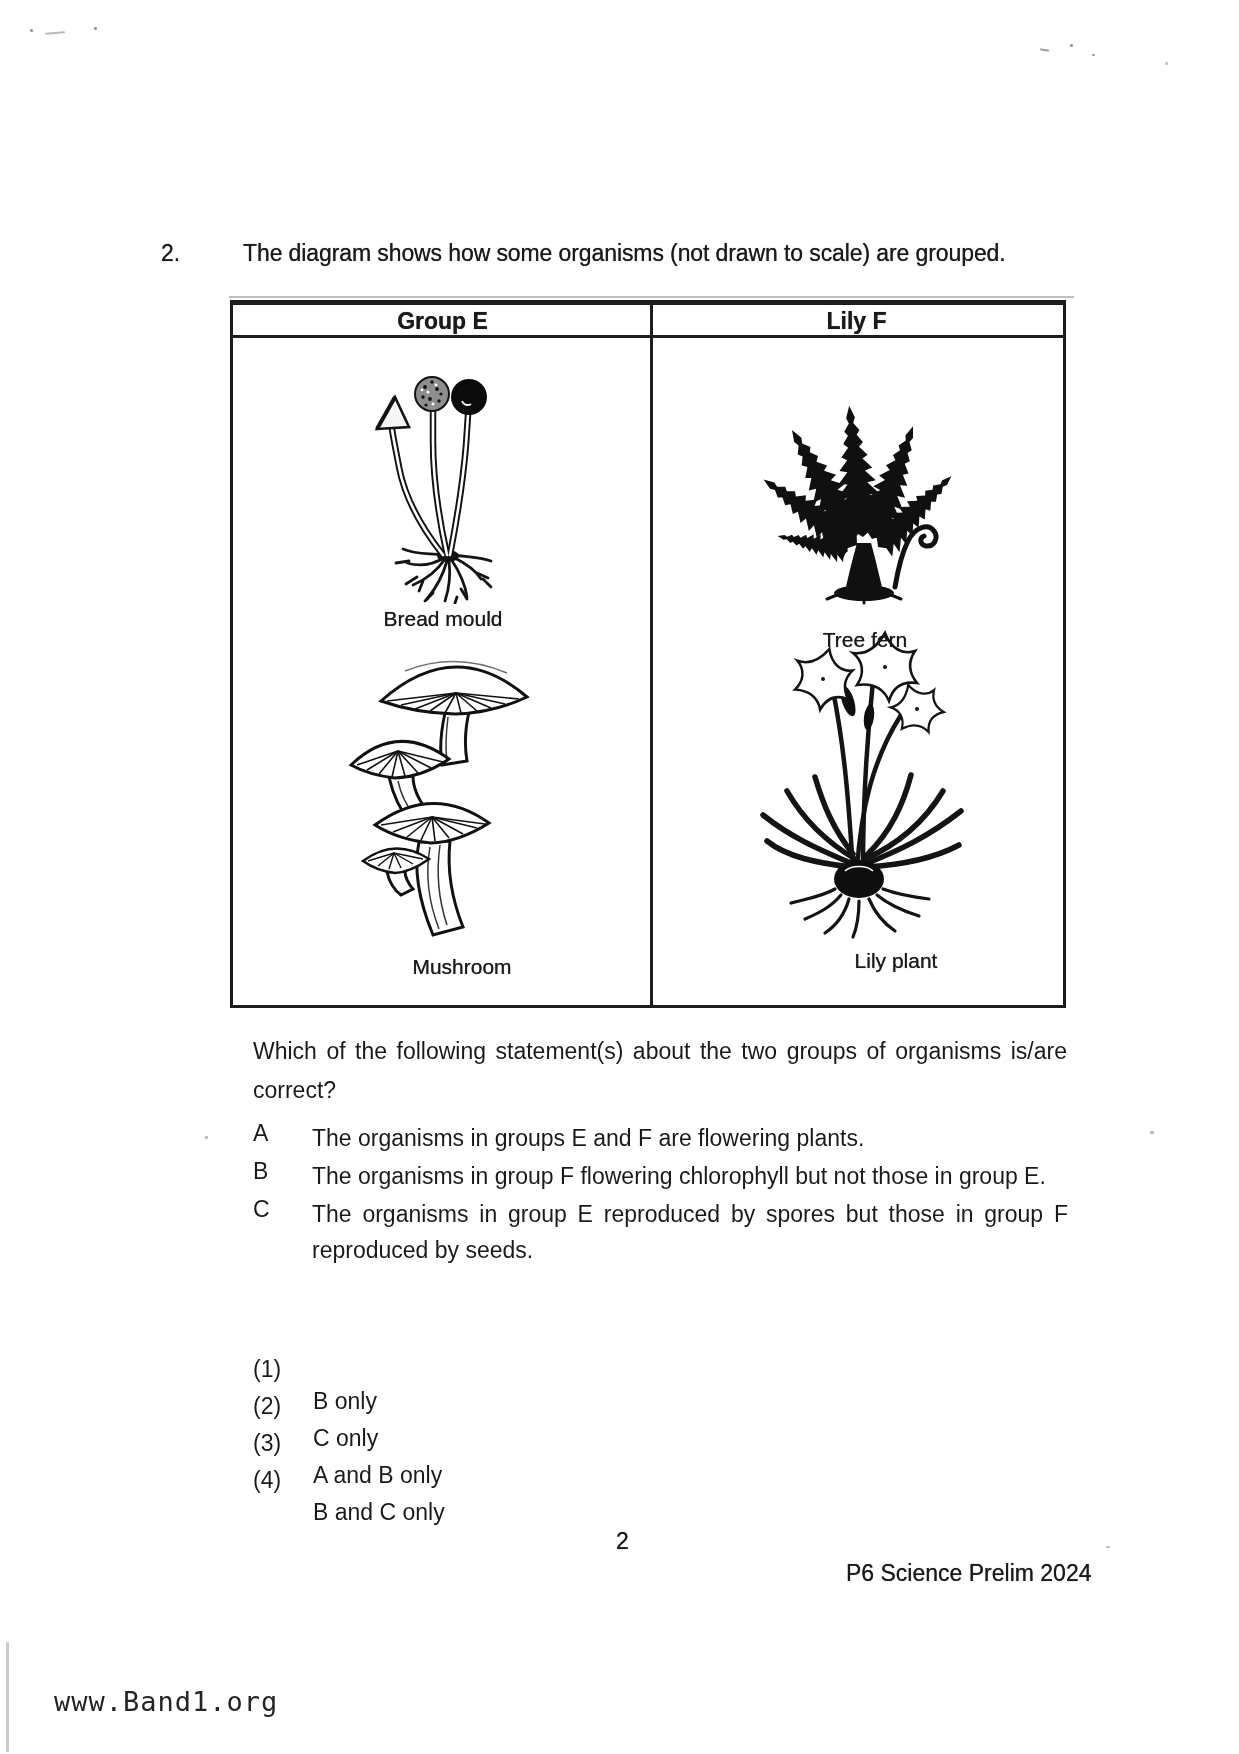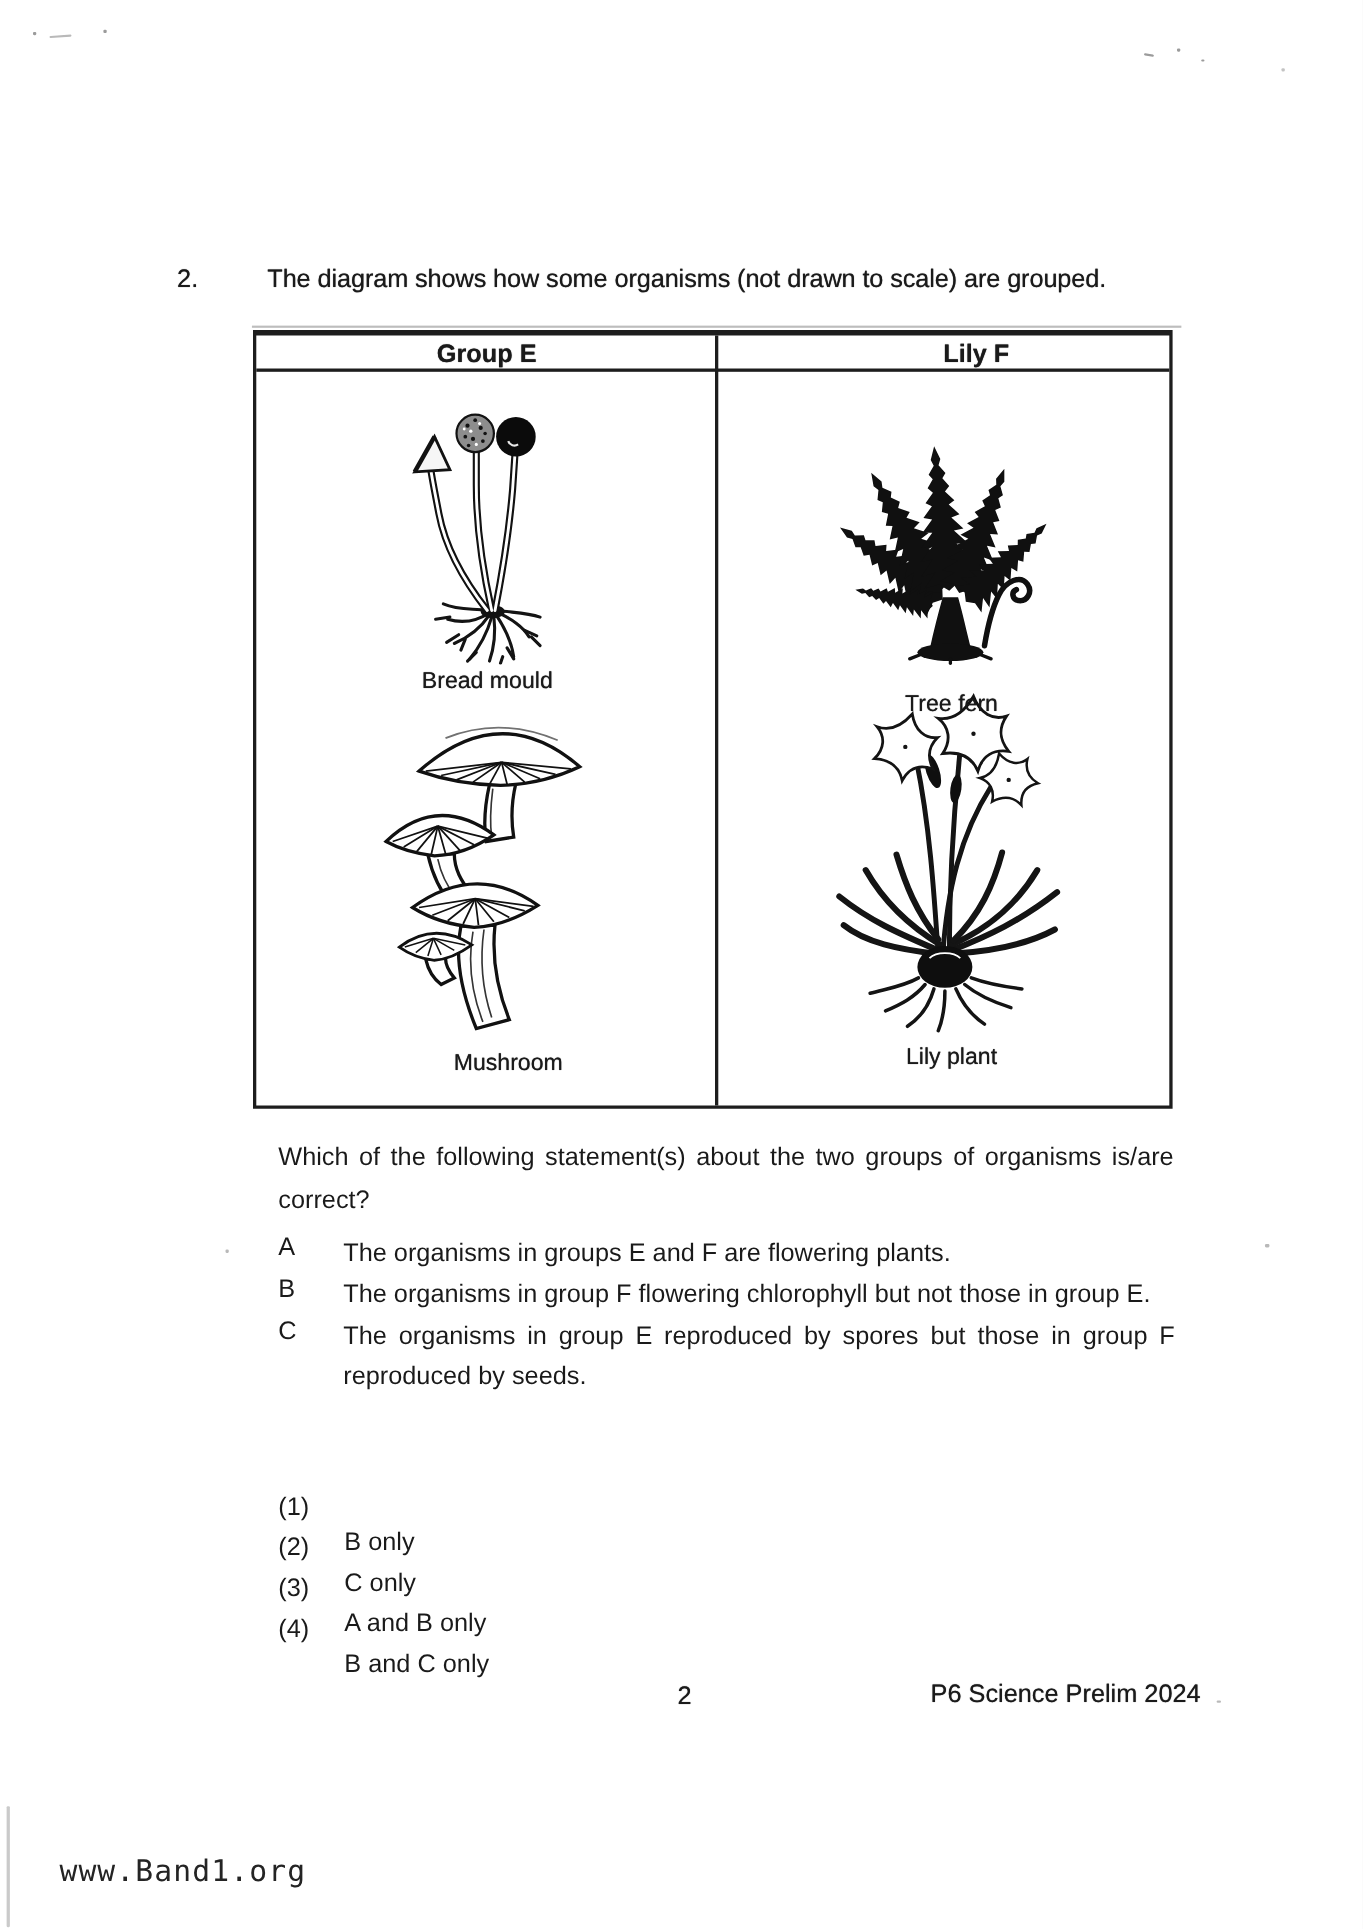--- a/index.html
+++ b/index.html
@@ -17,49 +17,49 @@
   .wrap{white-space:normal;}
   
   .q-num{left:161px;top:240px;font-size:23px;}
   .q-text{left:243px;top:240px;font-size:23px;letter-spacing:-0.1px;}
   
   .org-table{
     position:absolute;left:230px;top:300px;width:836px;height:708px;
     border:3px solid #1f1f1f;border-top-width:5px;box-sizing:border-box;
   }
   .org-table .smudge{position:absolute;left:-4px;top:-9px;width:845px;height:2px;background:#6a6a6a;opacity:.45;}
-  .thead{position:absolute;left:0;top:0;width:100%;height:33px;border-bottom:3px solid #1f1f1f;box-sizing:border-box;display:flex;gap:31px;}
+  .thead{position:absolute;left:0;top:0;width:100%;height:33px;border-bottom:3px solid #1f1f1f;box-sizing:border-box;display:flex;}
   .th{flex:0 0 auto;text-align:center;font-weight:bold;font-size:23px;padding-top:3px;text-shadow:0 0 0.8px rgba(10,10,10,.85);}
   .th.e{width:419px;}
   .th.f{width:409px;}
   .col-divider{position:absolute;left:417px;top:0;bottom:0;width:3px;background:#1f1f1f;}
   .org-label{position:absolute;transform:translateX(-50%);font-size:21px;text-shadow:0 0 0.8px rgba(10,10,10,.85);white-space:nowrap;}
   .lbl-bread{left:210px;top:302px;}
   .lbl-fern{left:632px;top:299px;margin-top:24px;}
   .lbl-mush{left:210px;top:650px;margin-left:19px;}
-  .lbl-lily{left:632px;top:644px;}
+  .lbl-lily{left:663px;top:644px;}
   .illus{position:absolute;}
   .il-bread{left:100px;top:44px;}
   .il-fern{left:512px;top:42px;}
   .il-mush{left:102px;top:338px;}
   .il-lily{left:520px;top:314px;}
   
   .subq{position:absolute;left:253px;top:1032px;width:814px;font-size:23px;line-height:39px;}
   .jline{display:block;text-align:justify;text-align-last:justify;}
   
   .st-letter{position:absolute;left:253px;font-size:23px;}
   .st-text{position:absolute;left:312px;width:756px;font-size:23px;line-height:36px;}
   .stA{top:1120px;} .stB{top:1158px;} .stC{top:1196px;}
   
   .opt-num{position:absolute;left:253px;font-size:23px;}
   .opt-label{position:absolute;left:313px;font-size:23px;margin-top:32px;}
   .o1{top:1356px;} .o2{top:1393px;} .o3{top:1430px;} .o4{top:1467px;}
   
   .pageno{left:616px;top:1528px;font-size:23px;}
-  .doctitle{left:846px;top:1526px;font-size:23px;}
+  .doctitle{left:846px;top:1560px;font-size:23px;}
   .watermark{left:54px;top:1686px;font-size:27px;font-family:"DejaVu Sans Mono",monospace;color:#262626;text-shadow:none;letter-spacing:1px;}
   
   .noise{position:absolute;background:#9a9a9a;border-radius:1px;}
 </style>
 </head>
 <body>
 
 <div class="page">
 
   <div class="noise" style="left:30px;top:29px;width:3px;height:3px;"></div>

